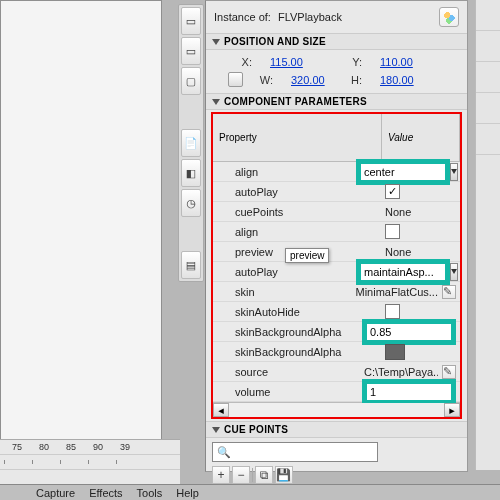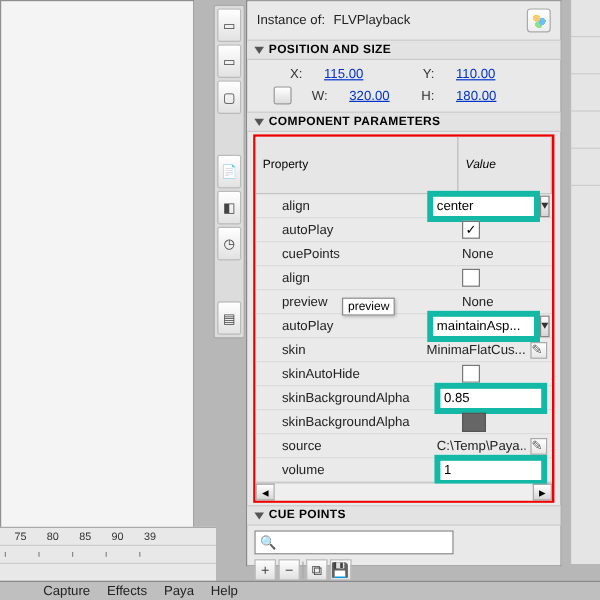--- a/index.html
+++ b/index.html
@@ -249,17 +249,17 @@
         <span class="tl-mark"></span>
         <span class="tl-mark"></span>
         <span class="tl-mark"></span>
         <span class="tl-mark"></span>
       </div>
 </div>
 
 <div class="statusbar">
   <span>Capture</span>
   <span>Effects</span>
-  <span>Paya</span>
+  <span>Tools</span>
   <span>Help</span>
 </div>
 
 </div>
 
 </body></html>

